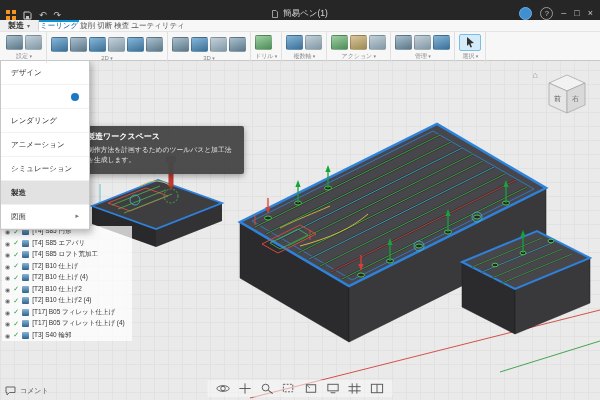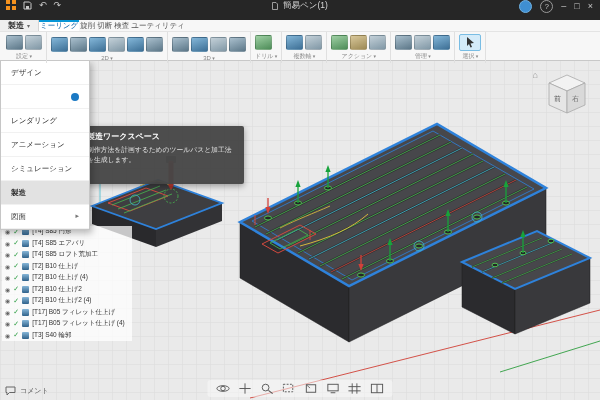--- a/index.html
+++ b/index.html
@@ -1,21 +1,21 @@
 <!DOCTYPE html>
 <html><head>
 <meta charset="utf-8">
 <style>
   html,body{margin:0;padding:0;background:#cfcfcf}
   .stage{position:relative;width:600px;height:400px;overflow:hidden;
          font-family:"Liberation Sans","DejaVu Sans",sans-serif;background:#eaeaea;
          -webkit-font-smoothing:antialiased}
   
   .titlebar{position:absolute;top:0;left:0;right:0;height:20px;background:#262626;
-            display:flex;align-items:flex-start;z-index:60;color:#ddd}
+            display:flex;align-items:flex-end;z-index:60;color:#ddd}
   .tb-left{display:flex;align-items:center;gap:7px;padding-left:6px;width:150px}
   .tb-center{flex:1;display:flex;justify-content:center;align-items:center;gap:4px;
              font-size:8.5px;color:#d8d8d8}
   .tb-right{display:flex;align-items:center;gap:8px;padding-right:7px;width:150px;justify-content:flex-end}
   .tbicon{font-size:9px;color:#c9c9c9;line-height:1}
   .glyph-undo::before{content:"↶"} .glyph-redo::before{content:"↷"}
   .glyph-min::before{content:"–"} .glyph-max::before{content:"□"} .glyph-close::before{content:"×"}
   .avatar{width:11px;height:11px;border-radius:50%;background:#3f8fd2;border:1px solid #6fb1e2}
   .helpbtn{width:11px;height:11px;border-radius:50%;border:1px solid #9a9a9a;color:#c9c9c9;
            font-size:7.5px;display:flex;align-items:center;justify-content:center}
@@ -46,21 +46,21 @@
   .wsmenu{position:absolute;top:60px;left:0;width:88px;background:#fff;border:1px solid #c6c6c6;
           box-shadow:2px 3px 7px rgba(0,0,0,.28);z-index:40;font-size:7.5px;color:#333}
   .wsitem{display:flex;align-items:center;min-height:19px;padding:2px 10px;gap:4px;
           border-bottom:1px solid #f1f1f1;line-height:1.2}
   .wsitem.active{background:#e2e2e2;font-weight:bold}
   .badge{width:8px;height:8px;border-radius:50%;background:#1b79c4;margin-left:auto;flex:none}
   .subarrow{margin-left:auto;color:#777;font-size:7px}
   .subarrow::before{content:"▸"}
   
   .tooltip{position:absolute;left:80px;top:126px;width:150px;background:rgba(70,70,70,.96);
-           color:#fff;padding:5px 7px 20px;border-radius:2px;z-index:35;
+           color:#fff;padding:5px 7px 10px;border-radius:2px;z-index:35;
            box-shadow:0 2px 6px rgba(0,0,0,.35)}
   .tooltip h4{margin:0 0 3px;font-size:8px;font-weight:bold}
   .tooltip p{margin:0;font-size:6.8px;line-height:1.4;color:#e6e6e6}
   
   .browser{position:absolute;left:2px;top:226px;width:130px;z-index:20;font-size:6.5px;color:#333}
   .brow{display:flex;align-items:center;gap:3px;height:11.5px;background:rgba(255,255,255,.74);
         padding:0 3px;white-space:nowrap;overflow:hidden}
   .eye{color:#666;font-size:6px}  .eye::before{content:"◉"}
   .chk{color:#2e9e44;font-size:7px} .chk::before{content:"✓"}
   .opicon{width:7px;height:7px;border-radius:1px;background:linear-gradient(#86b6d8,#2f618a);flex:none}

